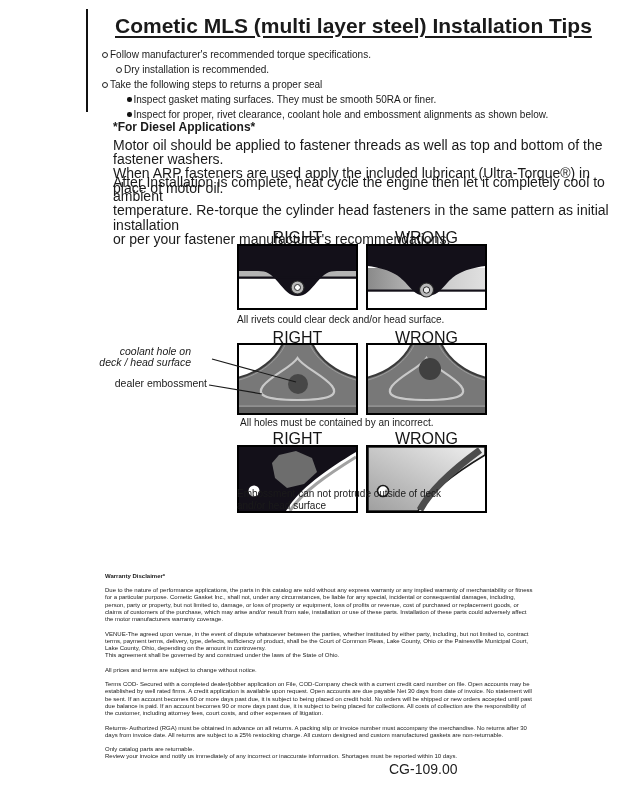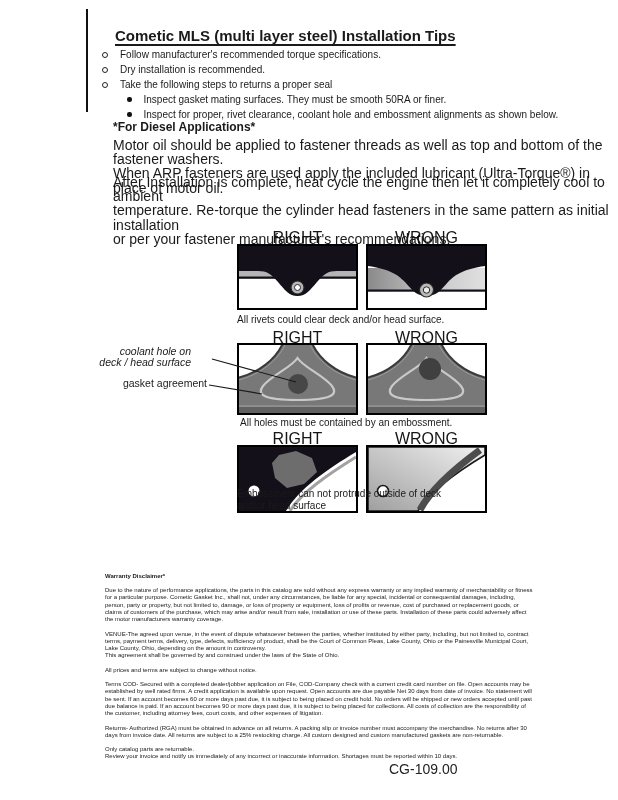--- a/index.html
+++ b/index.html
@@ -1,22 +1,22 @@
 <!DOCTYPE html>
 <html><head>
 <meta charset="utf-8">
 <style>
   html,body{margin:0;padding:0;background:#fff;}
   .page{position:relative;width:618px;height:800px;background:#ffffff;overflow:hidden;
         font-family:"Liberation Sans", sans-serif;color:#1a1a1a;}
   .abs{position:absolute;}
   .margin-line{left:86px;top:9px;width:2px;height:103px;background:#111;}
-  .title{left:115px;top:27px;font-size:15px;font-weight:bold;
+  .title{left:115px;top:14px;font-size:21px;font-weight:bold;
          text-decoration:underline;text-decoration-thickness:1.5px;text-underline-offset:3px;}
-  .bullet-row{position:absolute;font-size:10px;display:flex;align-items:center;gap:12px;white-space:nowrap;}
+  .bullet-row{position:absolute;font-size:10px;display:flex;align-items:center;gap:2px;white-space:nowrap;}
   .obullet{width:4px;height:4px;border:1px solid #222;border-radius:50%;flex:0 0 auto;}
   .fbullet{width:4.5px;height:4.5px;background:#111;border-radius:50%;flex:0 0 auto;}
   .h2{left:113px;top:120px;font-size:12px;font-weight:bold;}
   .body-p{font-size:14px;line-height:14.2px;white-space:pre-line;}
   .dlabel{position:absolute;width:121px;text-align:center;font-size:16px;color:#151515;}
   .panel{position:absolute;width:121px;border:2px solid #000;box-sizing:border-box;background:#fff;}
   .panel svg{display:block;}
   .caption{font-size:10px;line-height:11.5px;white-space:pre-line;}
   .small-label{position:absolute;font-size:10.5px;line-height:10.5px;text-align:right;white-space:pre-line;}
   .fineprint{left:105px;top:572px;width:860px;transform:scale(0.5);transform-origin:0 0;
@@ -32,21 +32,21 @@
 <div class="page">
 
   <div class="abs margin-line"></div>
 
   <div class="abs title">Cometic MLS (multi layer steel) Installation Tips</div>
 
   <div class="bullet-row" style="left:102px;top:49px;">
     <span class="obullet"></span>
     <span>Follow manufacturer's recommended torque specifications.</span>
   </div>
-  <div class="bullet-row" style="left:102px;top:64px;text-align:right;">
+  <div class="bullet-row" style="left:116px;top:64px;text-align:right;">
     <span class="obullet"></span>
     <span>Dry installation is recommended.</span>
   </div>
   <div class="bullet-row" style="left:102px;top:79px;">
     <span class="obullet"></span>
     <span>Take the following steps to returns a proper seal</span>
   </div>
   <div class="bullet-row" style="left:127px;top:94px;">
     <span class="fbullet"></span>
     <span>Inspect gasket mating surfaces.  They must be smooth 50RA or finer.</span>
@@ -93,21 +93,21 @@
       <circle cx="58.5" cy="44" r="3.2" fill="#ededed" stroke="#2a2a2a" stroke-width="1"></circle>
     </svg>
   </div>
   <div class="abs caption" style="left:237px;top:314px;">All rivets could clear deck and/or head surface.</div>
 
   <div class="dlabel" style="left:237px;top:329px;">RIGHT</div>
   <div class="dlabel" style="left:366px;top:329px;">WRONG</div>
 
   <div class="small-label" style="left:91px;top:346px;width:100px;font-style:italic;">coolant hole on
 deck / head surface</div>
-  <div class="small-label" style="left:105px;top:378px;width:102px;">gasket agreement</div>
+  <div class="small-label" style="left:105px;top:378px;width:102px;">dealer embossment</div>
 
   <svg class="abs leader" style="left:115px;top:345px;" width="190" height="60" viewBox="0 0 190 60">
     <line x1="97" y1="14" x2="181" y2="37" stroke="#1a1a1a" stroke-width="1.2"></line>
     <line x1="94" y1="40" x2="147" y2="49" stroke="#1a1a1a" stroke-width="1.2"></line>
   </svg>
 
   <div class="panel" style="left:237px;top:343px;height:72px;">
     <svg width="117" height="68" viewBox="0 0 117 68">
       <rect width="117" height="68" fill="#787878"></rect>
       <path d="M-2,-2 H44 C37,14 20,28 -2,33 Z" fill="#ffffff" stroke="#3a3a3a" stroke-width="2"></path>
@@ -126,21 +126,21 @@
       <path d="M-2,-2 H44 C37,14 20,28 -2,33 Z" fill="#ffffff" stroke="#3a3a3a" stroke-width="2"></path>
       <path d="M119,-2 H73 C80,14 97,28 119,33 Z" fill="#ffffff" stroke="#3a3a3a" stroke-width="2"></path>
       <path d="M46,0 C39,15 22,29 0,35" fill="none" stroke="#9a9a9a" stroke-width="1"></path>
       <path d="M71,0 C78,15 95,29 117,35" fill="none" stroke="#9a9a9a" stroke-width="1"></path>
       <rect y="60.5" width="117" height="1.2" fill="#9b9b9b"></rect>
       <rect y="62" width="117" height="6" fill="#616161"></rect>
       <path d="M58.5,13 C64,22 84,30 93,41 C99,49 94,55 58.5,55 C23,55 18,49 24,41 C33,30 53,22 58.5,13 Z" fill="none" stroke="#c9c9c9" stroke-width="2.2"></path>
       <circle cx="62" cy="24" r="11" fill="#404040"></circle>
     </svg>
   </div>
-  <div class="abs caption" style="left:240px;top:417px;">All holes must be contained by an embossment.</div>
+  <div class="abs caption" style="left:240px;top:417px;">All holes must be contained by an incorrect.</div>
 
   <div class="dlabel" style="left:237px;top:430px;">RIGHT</div>
   <div class="dlabel" style="left:366px;top:430px;">WRONG</div>
 
   <div class="panel" style="left:237px;top:445px;height:68px;">
     <svg width="117" height="64" viewBox="0 0 117 64">
       <rect width="117" height="64" fill="#ffffff"></rect>
       <path d="M117,10 C88,28 62,46 51,64" fill="none" stroke="#a2a2a2" stroke-width="3"></path>
       <path d="M0,0 H117 V5 C87,23 60,42 47,64 H0 Z" fill="#131019"></path>
       <polygon points="40,8 57,4 73,11 78,25 65,37 48,41 36,31 33,16" fill="#6d6d6d"></polygon>

